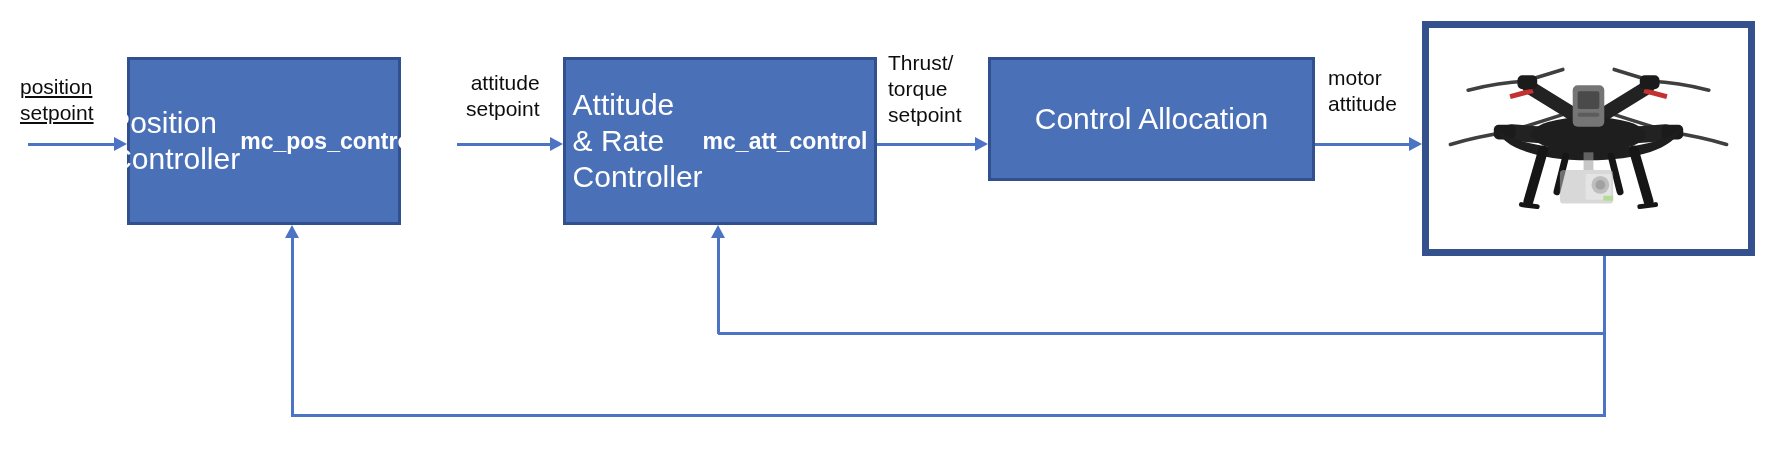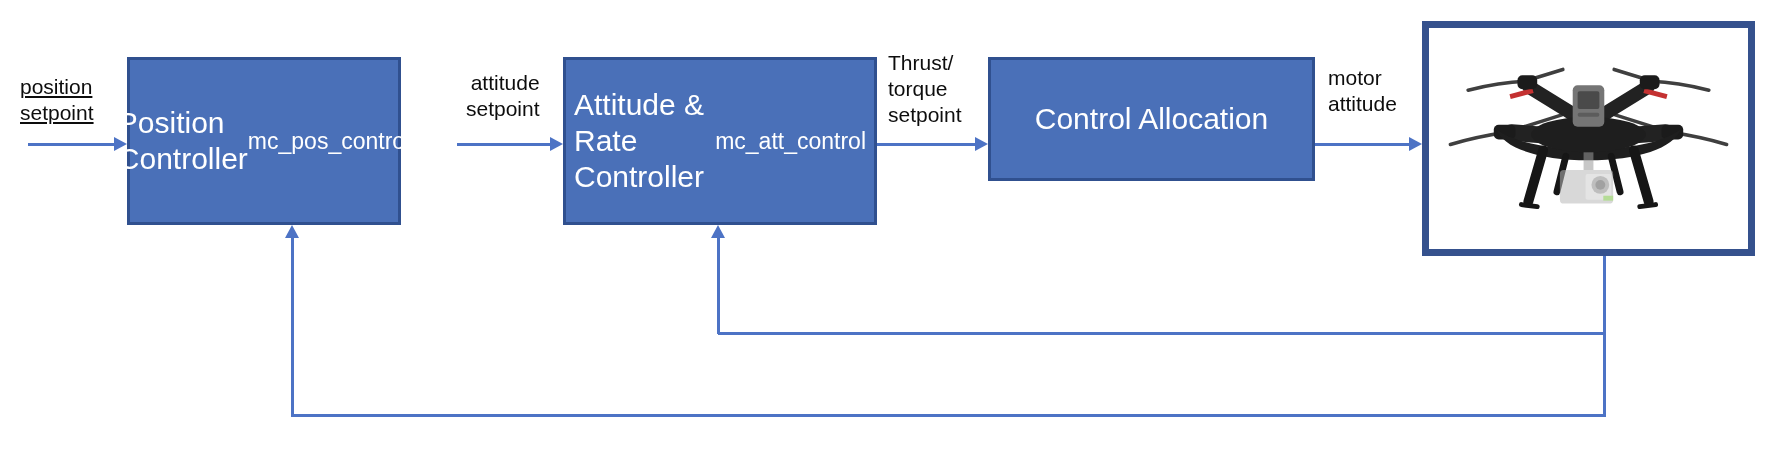--- a/index.html
+++ b/index.html
@@ -18,21 +18,21 @@
     font-family:"Liberation Sans","DejaVu Sans",sans-serif;
   }
   .block{
     position:absolute;box-sizing:border-box;
     background:var(--block-fill);border:3px solid var(--block-border);
     color:var(--block-text);
     display:flex;align-items:center;justify-content:center;
     text-align:left;padding:0 8px;
   }
   .block .title{font-size:30px;line-height:36px;font-weight:400;}
-  .block .module{font-size:23px;line-height:28px;font-weight:400;}
+  .block .module{font-size:23px;line-height:28px;font-weight:700;}
   .io-label{
     position:absolute;color:var(--label-text);
     font-size:21px;line-height:26px;white-space:pre-line;text-align:left;
   }
   .h-line{position:absolute;height:3px;background:var(--connector);}
   .v-line{position:absolute;width:3px;background:var(--connector);}
   .head-right{
     position:absolute;width:0;height:0;
     border-top:7px solid transparent;border-bottom:7px solid transparent;
     border-left:13px solid var(--connector);

